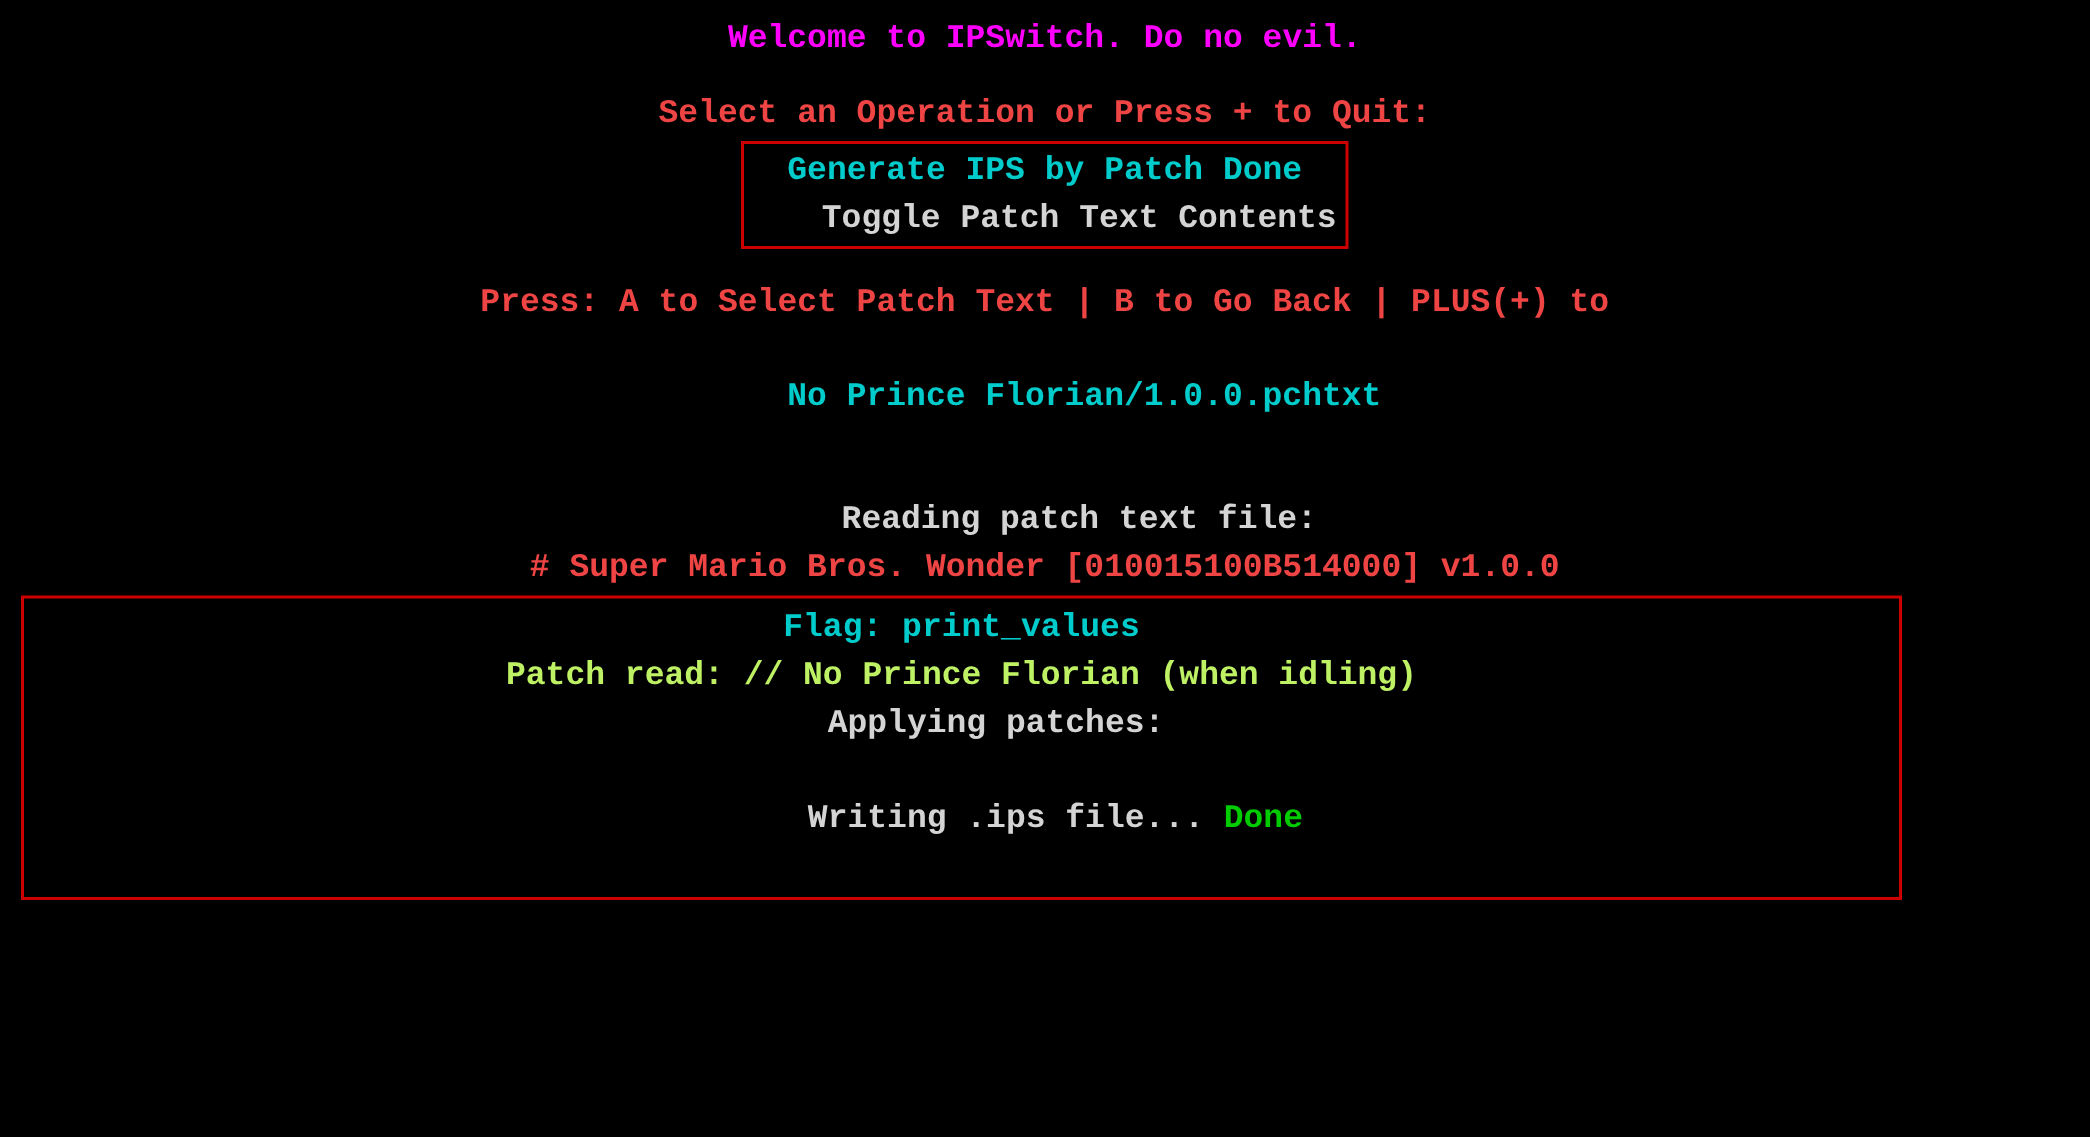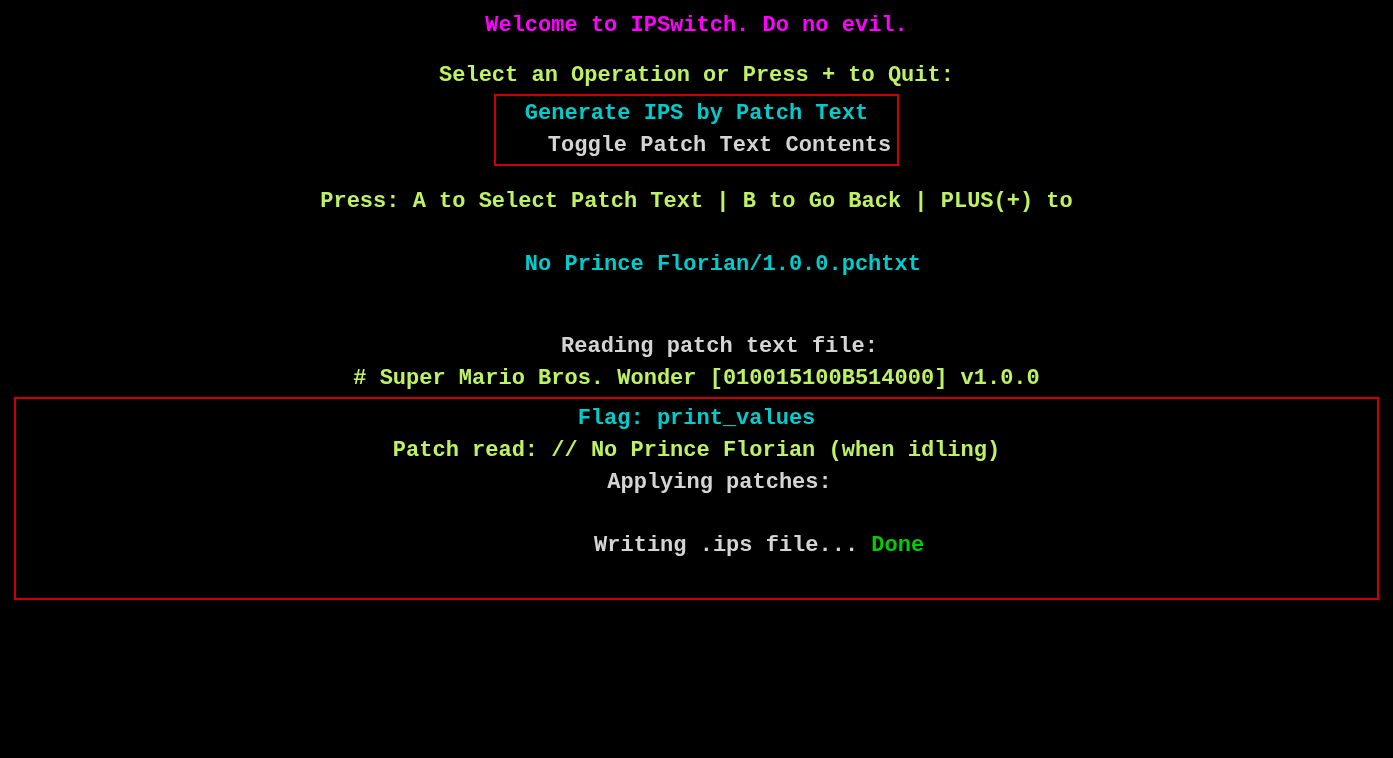--- a/index.html
+++ b/index.html
@@ -19,57 +19,57 @@
       font-weight: bold;
       padding: 10px 14px;
     }
 
     .line {
       white-space: pre;
       line-height: 1.45;
     }
 
     .magenta { color: #ff00ff; }
-    .yellow  { color: #bef264; }
+    .yellow  { color: #ef4444; }
     .white   { color: #d4d4d4; margin-left: 46px; }
     .cyan    { color: #00cccc; }
     .green   { color: #00cc00; }
     .teal    { color: #bef264; }
 
     .boxed {
       border: 2px solid #cc0000;
       display: inline-block;
       padding: 2px 6px;
       margin: 2px 0;
     }
 
     .boxed-block {
       border: 2px solid #cc0000;
       padding: 4px 6px;
       margin: 2px 0;
-      width: 1365px;
+      width: 1254px;
     }
 
     .spacer {
       height: 18px;
     }
   </style>
 </head>
 <body>
 
 <div>
 
   <div class="line magenta">Welcome to IPSwitch. Do no evil.</div>
 
   <div class="spacer"></div>
 
   <div class="line yellow">Select an Operation or Press + to Quit:</div>
 
   <div class="boxed">
-    <div class="line cyan">Generate IPS by Patch Text</div>
+    <div class="line cyan">Generate IPS by Patch Done</div>
     <div class="line white">Toggle Patch Text Contents</div>
   </div>
 
   <div class="spacer"></div>
 
 
   <div class="line yellow">Press: A to Select Patch Text | B to Go Back | PLUS(+) to</div>
 
   <div class="line cyan">
     <span>No Prince Florian/1.0.0.pchtxt</span>

